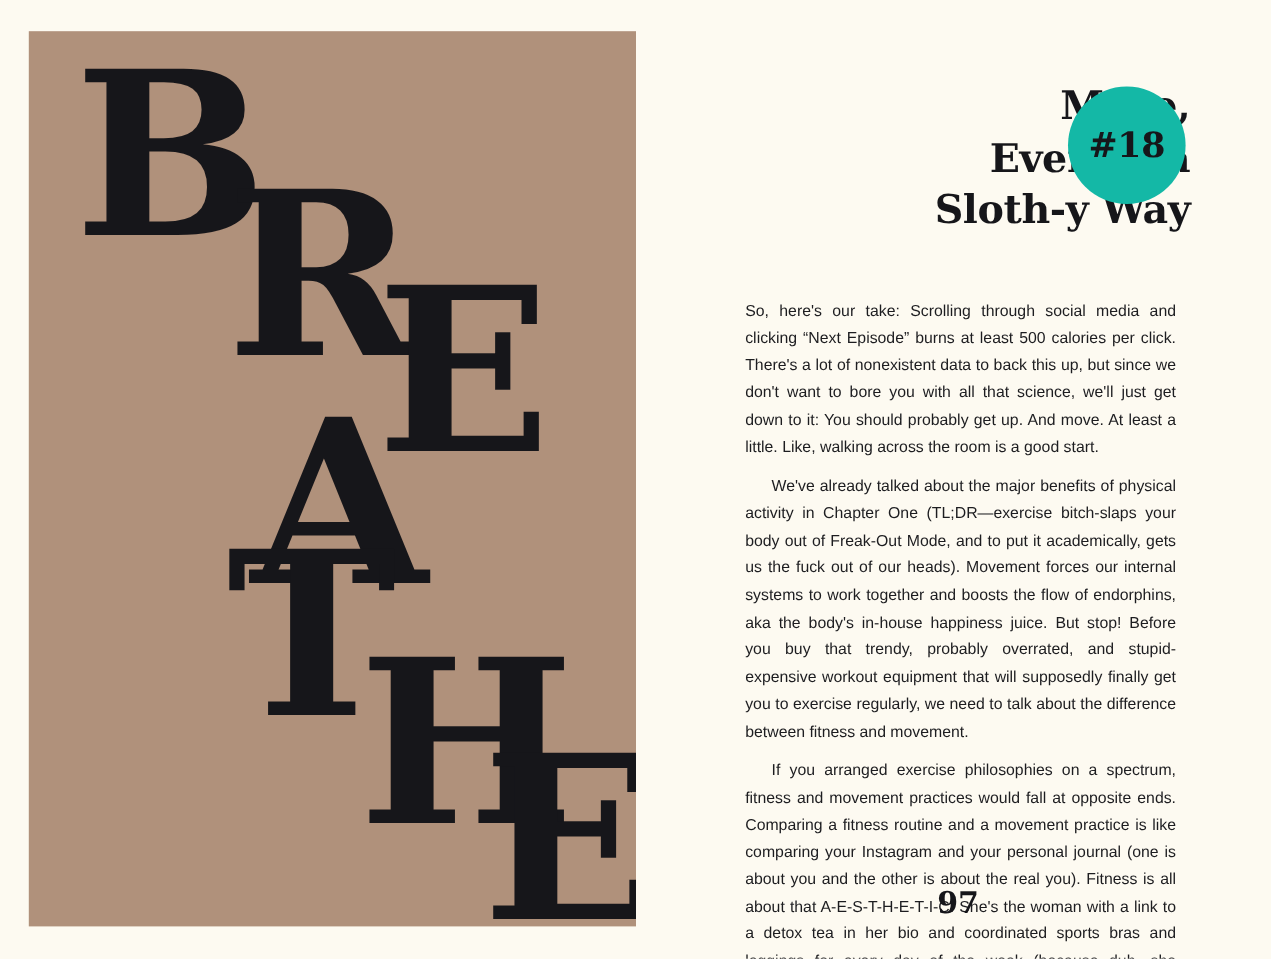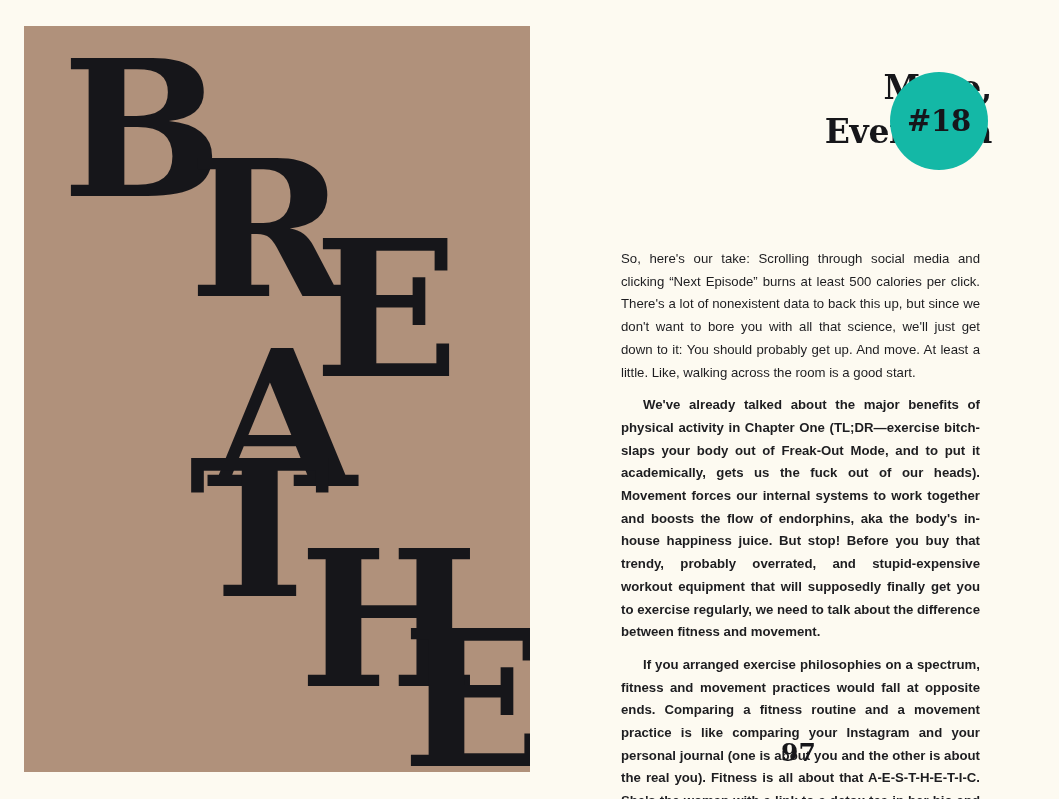--- a/index.html
+++ b/index.html
@@ -102,21 +102,20 @@
     font-size: 13.2px;
     line-height: 1.72;
     text-align: justify;
     font-family: "Liberation Sans", sans-serif;
   }
   .body-copy p {
     margin: 10px;
   }
   .body-copy p.indent {
     text-indent: 22px;
-    font-weight: bold;
   }
 
   .folio {
     position: absolute;
     left: 221px;
     top: 738px;
     font-family: "DejaVu Serif", serif;
     font-weight: 700;
     font-size: 25px;
     color: #16161a;
@@ -139,20 +138,21 @@
 
   <div class="right-page">
 
     <div class="chapter-badge">
       <span>#18</span>
     </div>
 
     <div class="chapter-head">
       <p class="chapter-title">Move,</p>
       <p class="chapter-title">Even in a</p>
+      <p class="chapter-title">Sloth-y Way</p>
     </div>
 
     <div class="body-copy">
       <p>So, here's our take: Scrolling through social media and clicking “Next Episode” burns at least 500 calories per click. There's a lot of nonexistent data to back this up, but since we don't want to bore you with all that science, we'll just get down to it: You should probably get up. And move. At least a little. Like, walking across the room is a good start.</p>
       <p class="indent">We've already talked about the major benefits of physical activity in Chapter One (TL;DR—exercise bitch-slaps your body out of Freak-Out Mode, and to put it academically, gets us the fuck out of our heads). Movement forces our internal systems to work together and boosts the flow of endorphins, aka the body's in-house happiness juice. But stop! Before you buy that trendy, probably overrated, and stupid-expensive workout equipment that will supposedly finally get you to exercise regularly, we need to talk about the difference between fitness and movement.</p>
       <p class="indent">If you arranged exercise philosophies on a spectrum, fitness and movement practices would fall at opposite ends. Comparing a fitness routine and a movement practice is like comparing your Instagram and your personal journal (one is about you and the other is about the real you). Fitness is all about that A-E-S-T-H-E-T-I-C. She's the woman with a link to a detox tea in her bio and coordinated sports bras and leggings for every day of the week (because duh, she exercises every day, don't you?). She is just as judge-y as she sounds, and we are not here for it.</p>
     </div>
 
     <div class="folio">97</div>
   </div>

